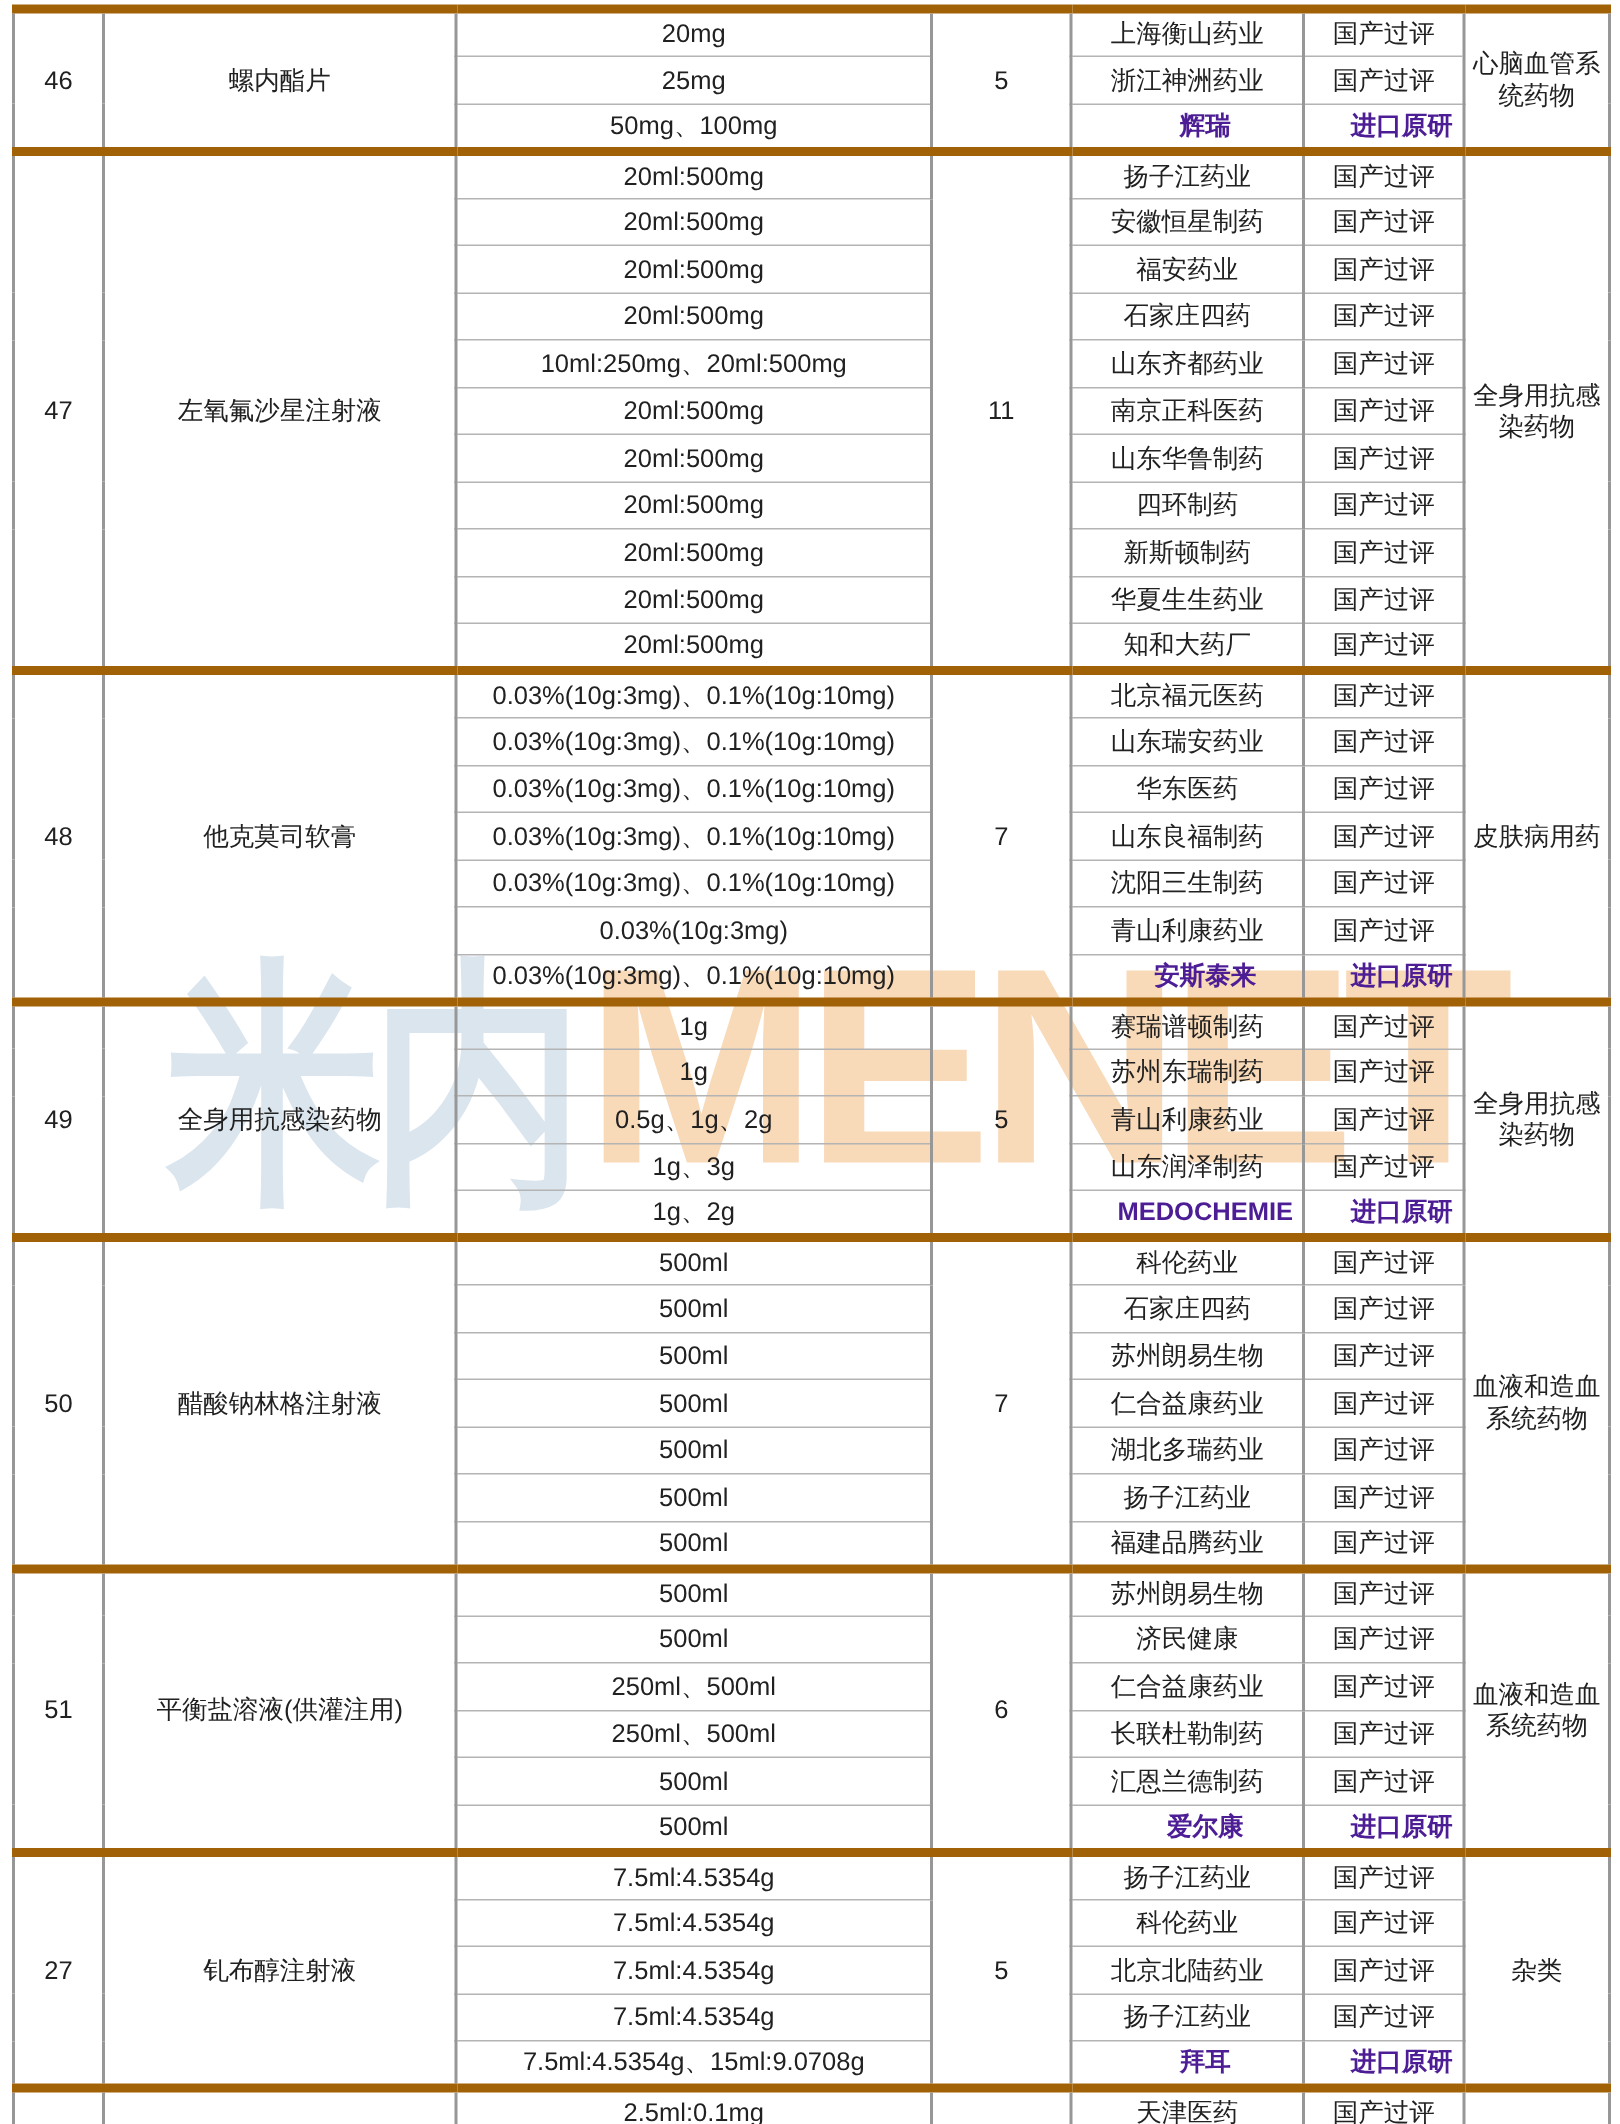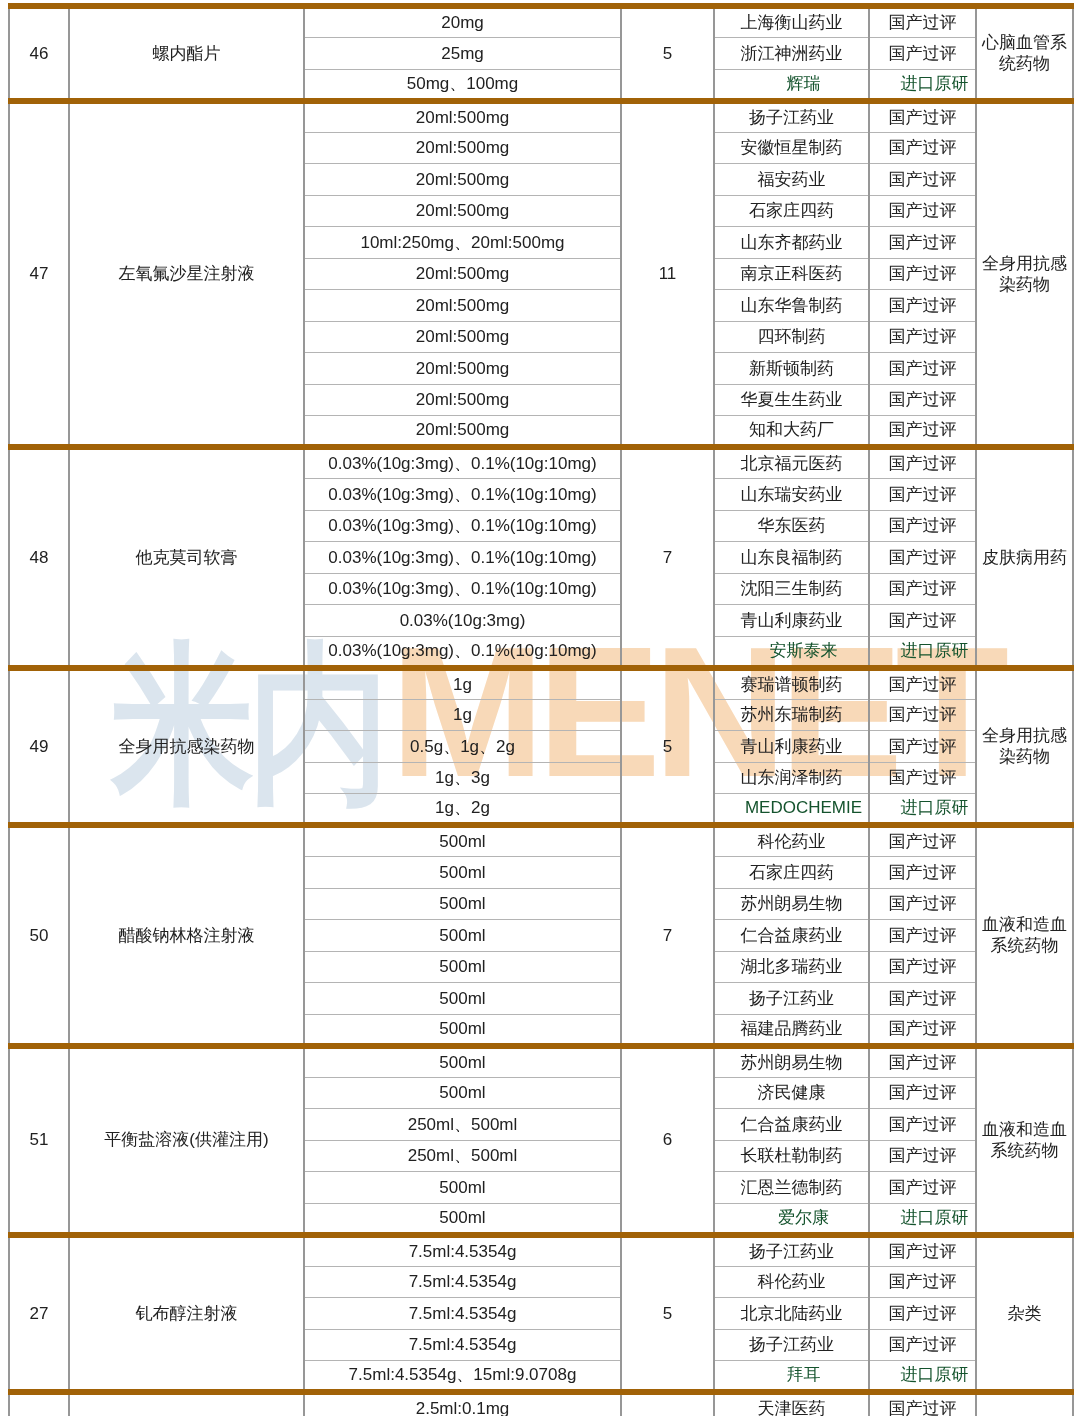--- a/index.html
+++ b/index.html
@@ -66,21 +66,21 @@
     border-right: 2px solid #979797;
     text-align: center;
     vertical-align: middle;
     padding: 0 4px;
     font-size: 17px;
     line-height: 1.25;
     color: #212121;
     overflow: hidden;
   }
   .drug-table tr.group-start td { border-top: 6px solid #a16207; }
-  .drug-table td.bold { font-weight: normal; color: #14532d; padding-left: 28px; }
+  .drug-table td.bold { font-weight: bold; color: #4c1d95; padding-left: 28px; }
 </style>
 </head>
 <body>
 
 <div class="page">
 
   <div class="watermark">
     <span class="wm-cn" style="color: rgb(219, 229, 238);">米内</span>
     <span class="wm-en" style="color: rgb(248, 217, 184);">MENET</span>
   </div>

